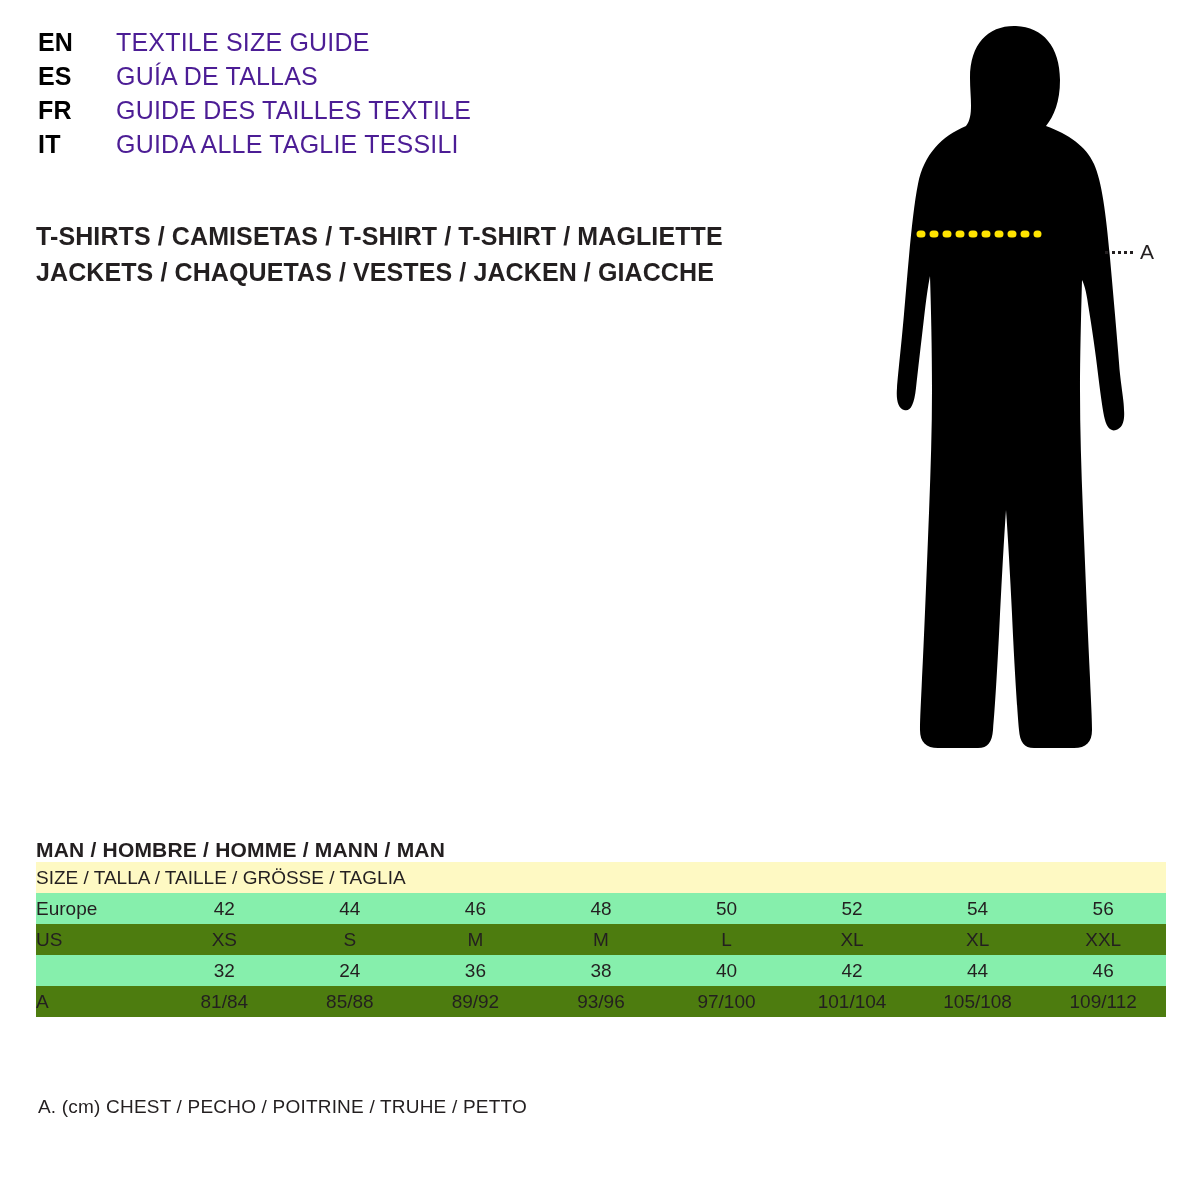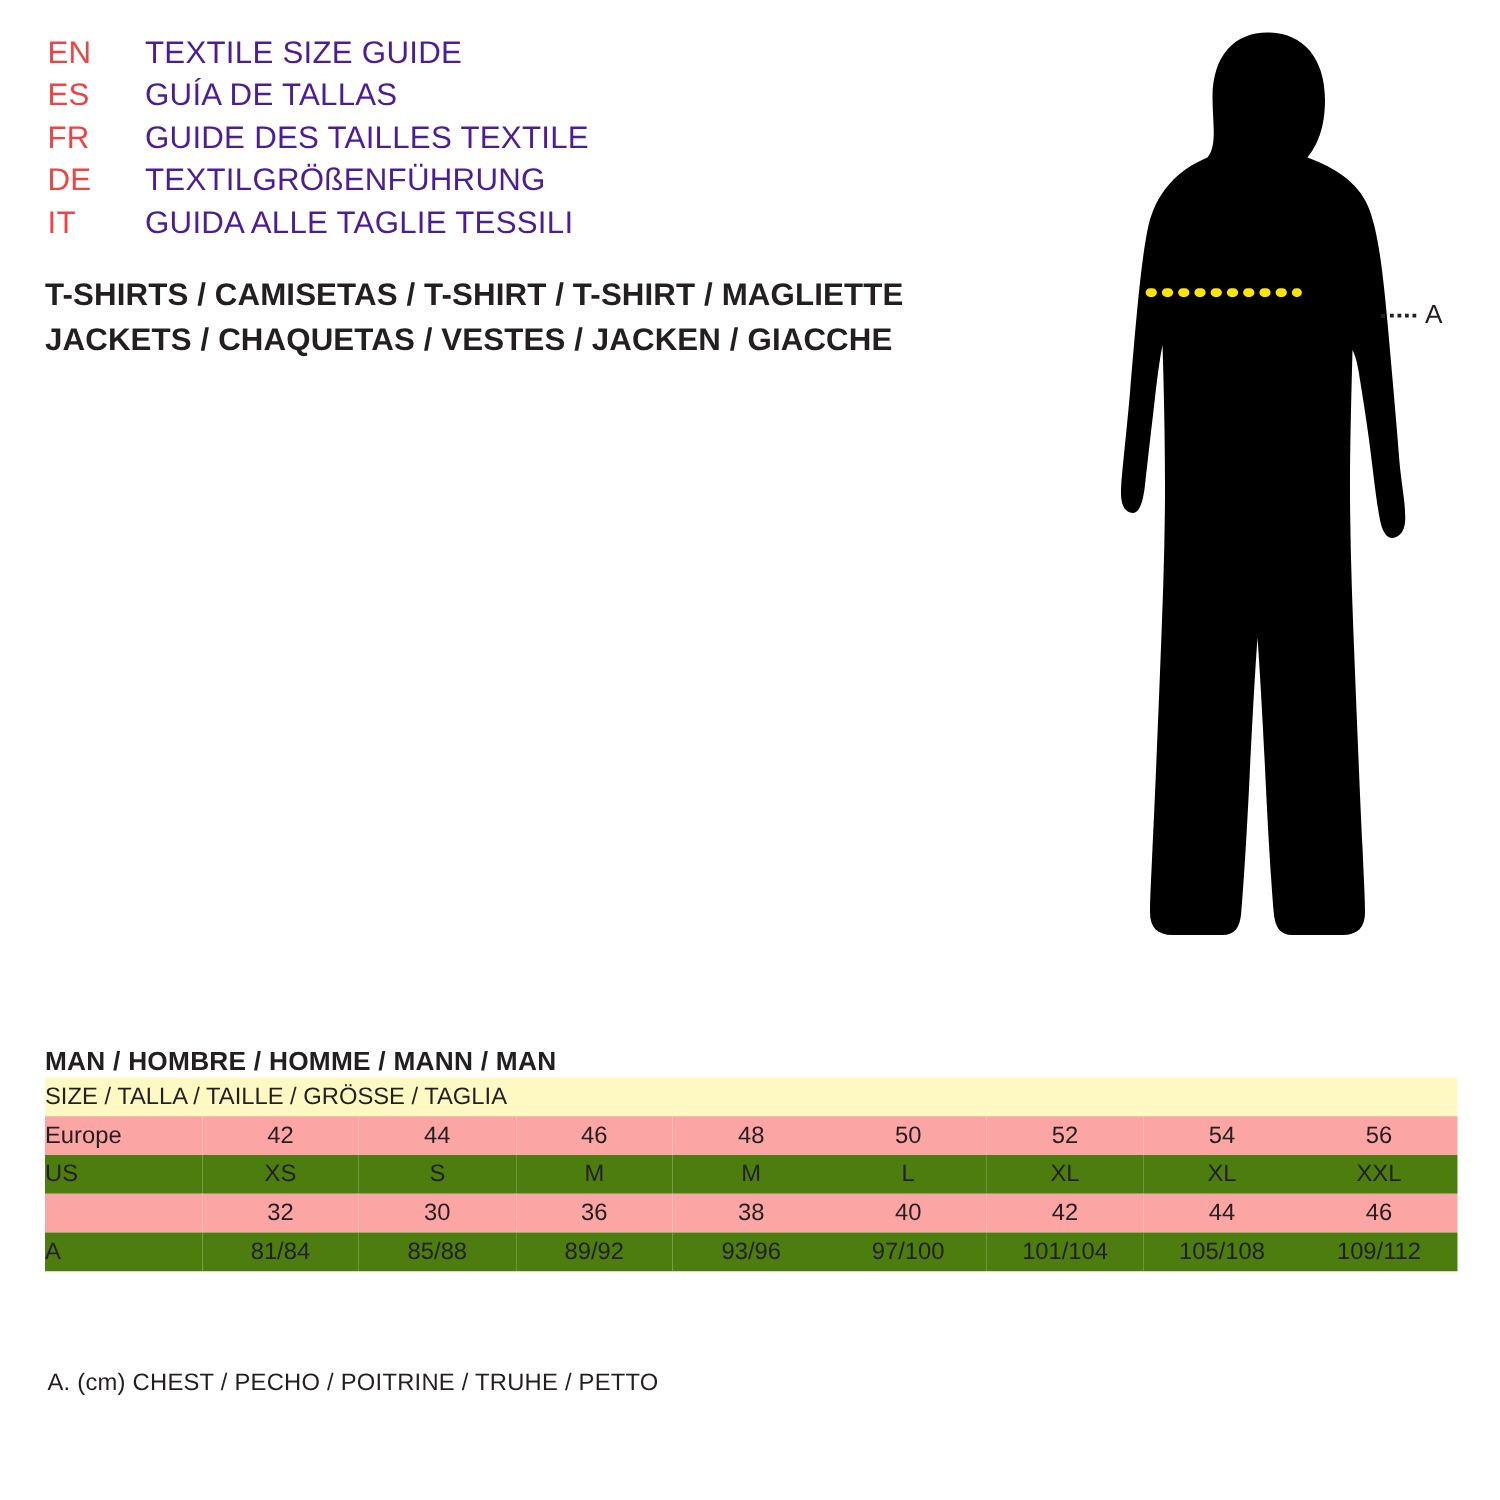--- a/index.html
+++ b/index.html
@@ -32,21 +32,22 @@
   .lang-row {
     display: flex;
     align-items: baseline;
     height: 34px;
     font-size: 25px;
     letter-spacing: 0.2px;
   }
   .lang-code {
     width: 78px;
     flex: 0 0 78px;
-    color: #ef4444;
+    color: #000000;
+    font-weight: bold;
   }
   .lang-text {
     color: #4c1d95;
   }
 
   
   .category-block {
     position: absolute;
     left: 36px;
     top: 218px;
@@ -118,21 +119,21 @@
   }
   .row-header td {
     background: #fef9c3;
     font-size: 19px;
     text-align: left;
     padding-left: 8px;
     height: 33px;
     color: #231f20;
   }
   .row-shade td {
-    background: #fca5a5;
+    background: #86efac;
   }
   .row-plain td {
     background: #4d7c0f;
   }
   .label-cell {
     text-align: left;
     padding-left: 8px;
     width: 168px;
   }
   .val-cell {
@@ -157,24 +158,20 @@
       <span class="lang-code">EN</span>
       <span class="lang-text">TEXTILE SIZE GUIDE</span>
     </div>
     <div class="lang-row">
       <span class="lang-code">ES</span>
       <span class="lang-text">GUÍA DE TALLAS</span>
     </div>
     <div class="lang-row">
       <span class="lang-code">FR</span>
       <span class="lang-text">GUIDE DES TAILLES TEXTILE</span>
-    </div>
-    <div class="lang-row">
-      <span class="lang-code">DE</span>
-      <span class="lang-text">TEXTILGRÖßENFÜHRUNG</span>
     </div>
     <div class="lang-row">
       <span class="lang-code">IT</span>
       <span class="lang-text">GUIDA ALLE TAGLIE TESSILI</span>
     </div>
   </div>
 
   <div class="category-block">
     <div class="category-line">T-SHIRTS / CAMISETAS / T-SHIRT / T-SHIRT / MAGLIETTE</div>
     <div class="category-line">JACKETS / CHAQUETAS / VESTES / JACKEN / GIACCHE</div>
@@ -256,21 +253,21 @@
           <td class="val-cell">M</td>
           <td class="val-cell">M</td>
           <td class="val-cell">L</td>
           <td class="val-cell">XL</td>
           <td class="val-cell">XL</td>
           <td class="val-cell">XXL</td>
         </tr>
         <tr class="row-shade">
           <td class="label-cell"></td>
           <td class="val-cell">32</td>
-          <td class="val-cell">30</td>
+          <td class="val-cell">24</td>
           <td class="val-cell">36</td>
           <td class="val-cell">38</td>
           <td class="val-cell">40</td>
           <td class="val-cell">42</td>
           <td class="val-cell">44</td>
           <td class="val-cell">46</td>
         </tr>
         <tr class="row-plain">
           <td class="label-cell">A</td>
           <td class="val-cell">81/84</td>

